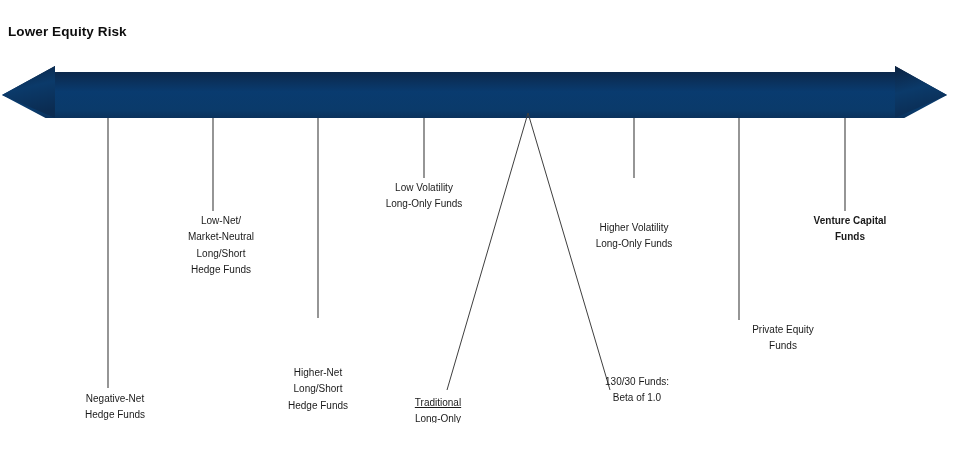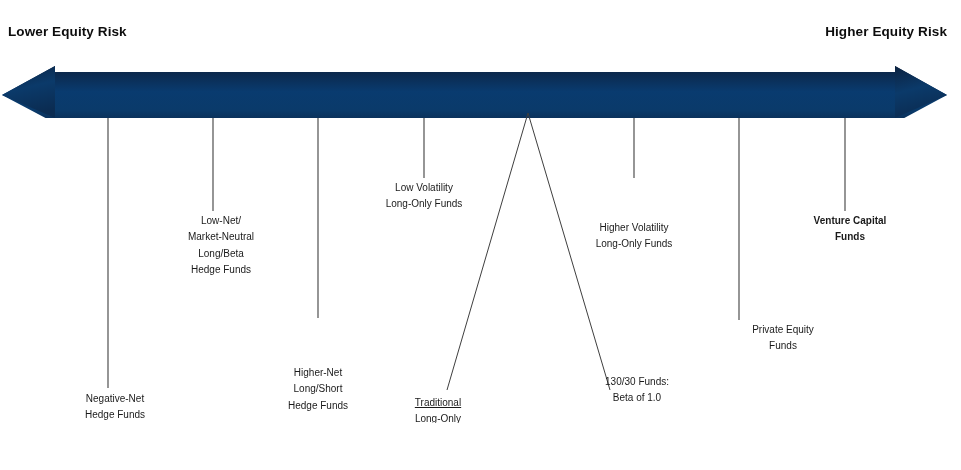--- a/index.html
+++ b/index.html
@@ -53,21 +53,20 @@
     transform: translateX(-50%);
   }
 </style>
 </head>
 <body>
 
 <div id="canvas">
 
   <div class="endcap-label" id="label-lower">Lower Equity Risk</div>
 
-  <div class="endcap-label" id="label-higher">Higher Equity Risk</div>
 
   <svg id="spectrum-arrow" viewBox="0 0 961 70">
     <defs>
       <linearGradient id="shaftGrad" x1="0" y1="0" x2="0" y2="1">
         <stop offset="0%" stop-color="#0c2240"></stop>
         <stop offset="45%" stop-color="#093b6f"></stop>
         <stop offset="78%" stop-color="#0a3a6a"></stop>
         <stop offset="100%" stop-color="#0b2c52"></stop>
       </linearGradient>
       <linearGradient id="headGradL" x1="0" y1="0" x2="0.25" y2="1">
@@ -92,21 +91,21 @@
       <line x1="739" y1="118" x2="739" y2="320" stroke="#3f3f3f" stroke-width="1.1"></line>
       <line x1="845" y1="118" x2="845" y2="211" stroke="#3f3f3f" stroke-width="1.1"></line>
     </svg>
 
   <div id="node-labels">
       <div class="node-label" style="left: 115px; top: 391px;">Negative-Net
 Hedge Funds
 (Short Sellers)</div>
       <div class="node-label" style="left: 221px; top: 213px;">Low-Net/
 Market-Neutral
-Long/Beta
+Long/Short
 Hedge Funds</div>
       <div class="node-label" style="left: 318px; top: 320px; margin-top: 45px;">Higher-Net
 Long/Short
 Hedge Funds</div>
       <div class="node-label" style="left: 424px; top: 180px;">Low Volatility
 Long-Only Funds</div>
       <div class="node-label" style="left: 438px; top: 395px; text-decoration: underline;">Traditional
 Long-Only
 Funds:
 Beta of 1.0</div>

